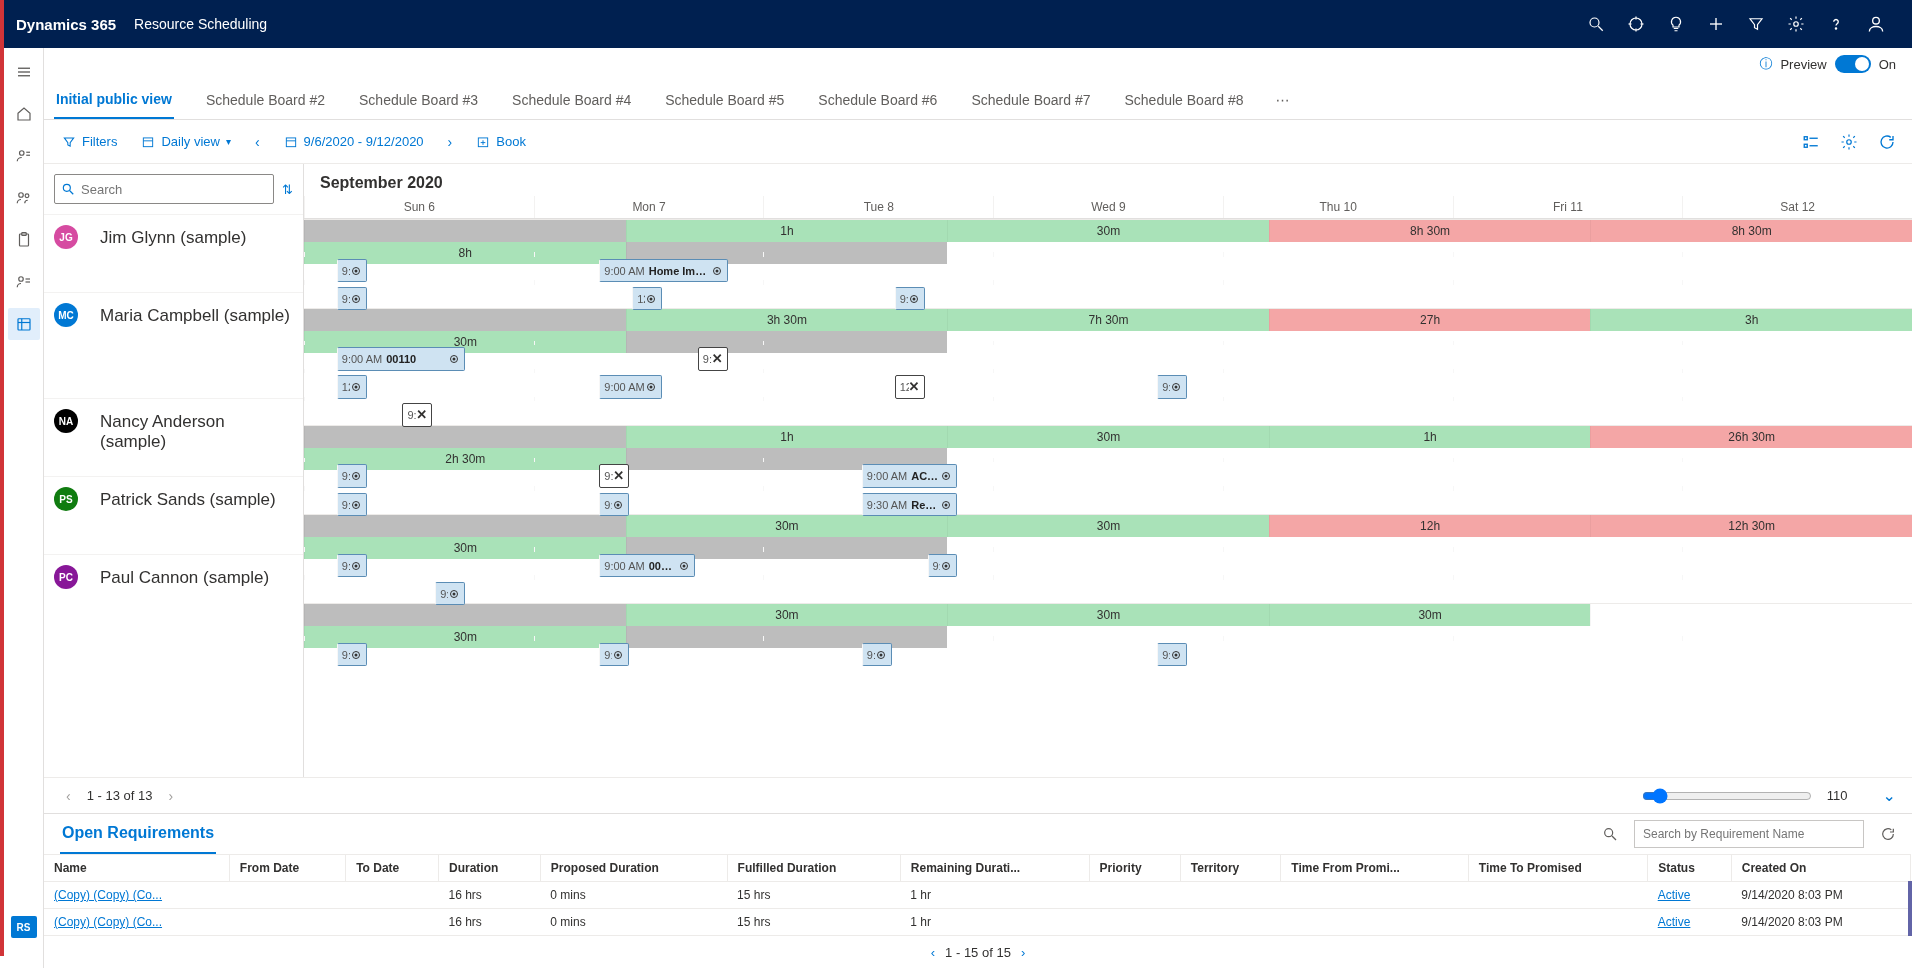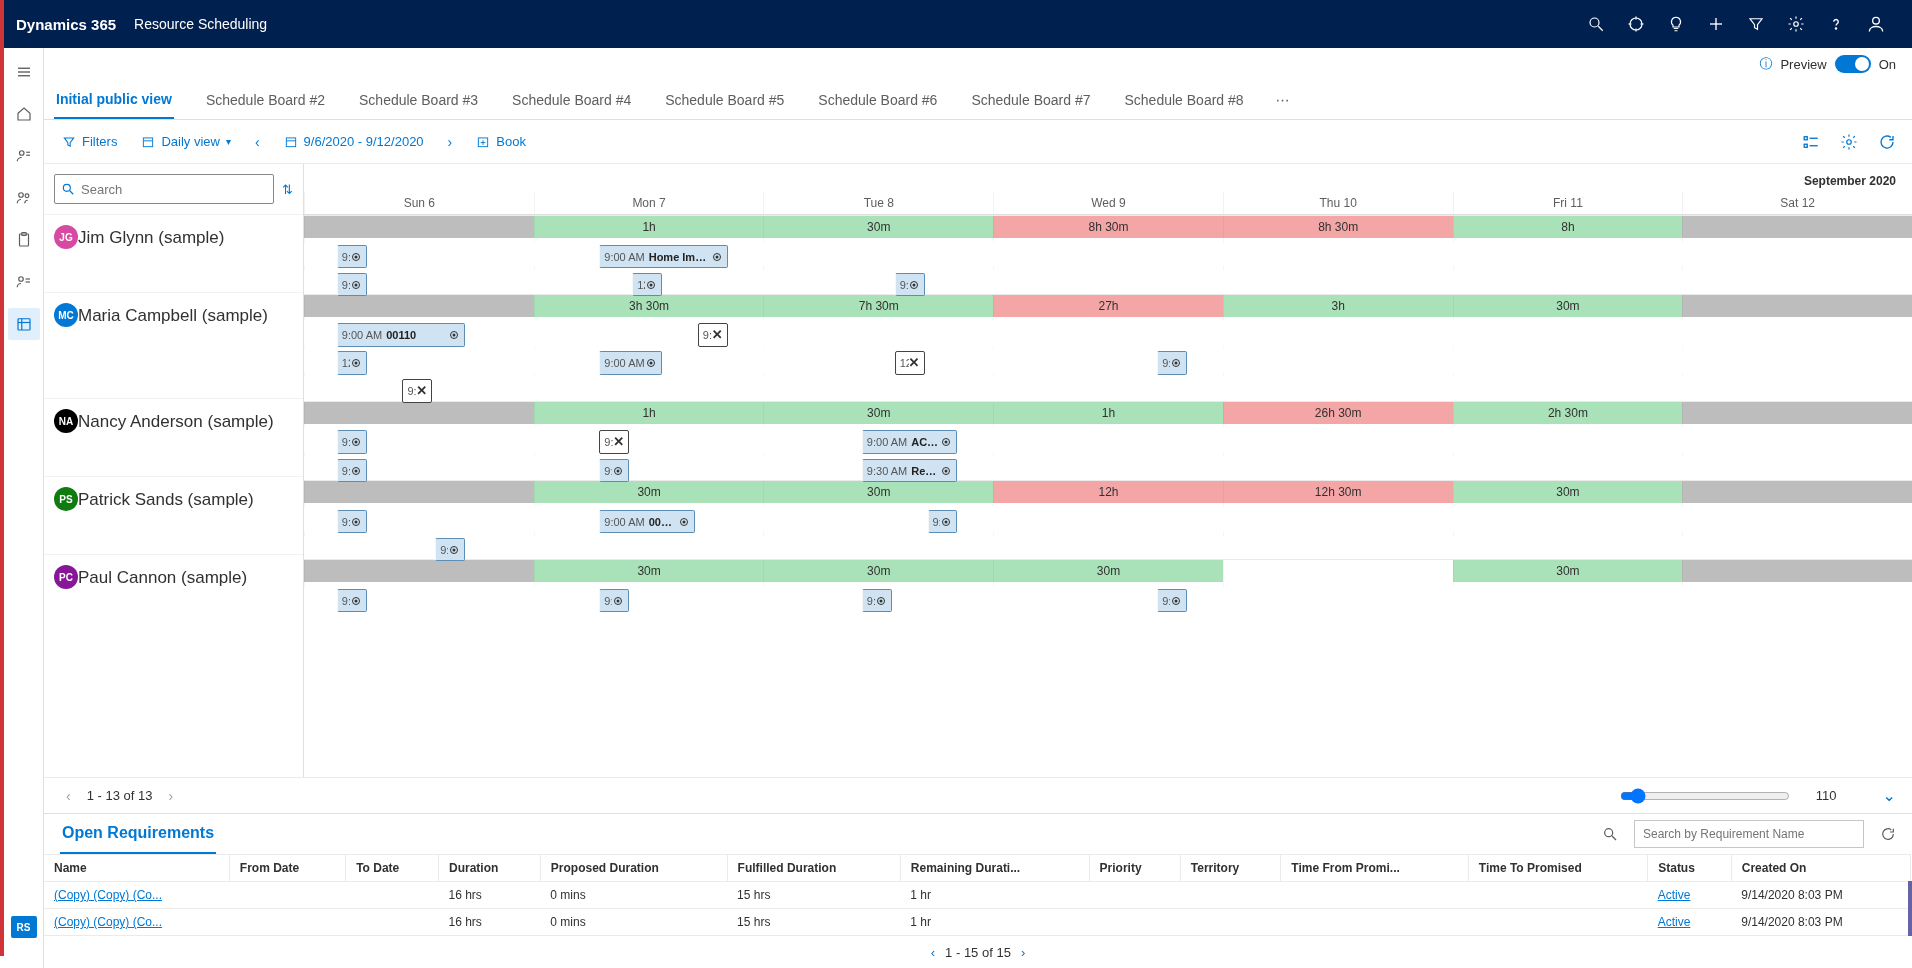--- a/index.html
+++ b/index.html
@@ -37,49 +37,49 @@
 .toolbar svg { stroke:#0078d4; }
 
 .board { flex:1; display:flex; overflow:hidden; border-top: none; min-height: 0;}
 .resource-pane { width: 260px; border-right:1px solid #e1dfde; display:flex; flex-direction:column; }
 .search-row { display:flex; align-items:center; padding:10px 10px; gap:8px; }
 .search-box { flex:1; display:flex; align-items:center; border:1px solid #8a8886; border-radius:2px; padding:3px 6px; gap:6px; height: 30px;}
 .search-box input { border:none; outline:none; flex:1; font-size:13px; }
 .sort-ic { color:#0078d4; cursor:pointer; }
 
 .res-list { flex:1; }
-.res-row { display:flex; align-items:flex-start; padding: 10px 10px 0 10px; gap:0; border-top:1px solid #f3f2f1;}
+.res-row { display:flex; align-items:flex-start; padding: 10px 10px 0 10px; gap:22px; border-top:1px solid #f3f2f1;}
 .res-row .avatar { width:24px; height:24px; border-radius:50%; color:#fff; font-size:10px; font-weight:600; display:flex; align-items:center; justify-content:center; flex-shrink:0; margin-top: 0px;}
 .res-row .rname { font-size: 17px; padding-top:3px; }
 
 .timeline { flex:1; overflow:auto; position:relative; }
-.tl-header-month { padding: 10px 16px 4px 16px; font-size: 12px; font-weight: 600; text-align: right; }
+.tl-header-month { padding: 10px 16px 4px 16px; font-size: 16px; font-weight: 600; }
 .tl-days { display:grid; grid-template-columns: repeat(7, 1fr); border-bottom:1px solid #e1dfde; }
 .tl-day { text-align:center; font-size:12px; color:#605e5c; padding:4px 0; border-left:1px solid #f3f2f1;}
 .tl-body .res-block { border-top:1px solid #edebe9; }
-.avail-row { display:grid; grid-template-columns: repeat(7, 1fr); height:22px; }
+.avail-row { display:grid; grid-template-columns: repeat(5, 1fr); height:32px; }
 .avail-cell { font-size:12px; text-align:center; line-height:22px; border-left:1px solid rgba(0,0,0,0.04); }
 .avail-none { background:#bdbdbd; }
 .avail-green { background:#a9e2b8; }
 .avail-red { background:#f4a6a6; }
 
 .book-rows { display:flex; flex-direction:column; }
 .book-row { display:grid; grid-template-columns: repeat(7, 1fr); height:28px; position:relative; }
 .book-row > div { border-left:1px solid #f7f7f7; position:relative; }
 .booking { position:absolute; top:2px; bottom:2px; border:1px solid #5b8db5; background:#cfe3f2; border-radius:2px; font-size:11px; padding: 2px 4px; display:flex; align-items:center; overflow:hidden; white-space:nowrap; cursor:pointer; justify-content: space-between;}
 .booking .time { color:#555; margin-right:4px; }
 .booking .title { font-weight:600; color:#222; overflow:hidden; text-overflow:ellipsis;}
 .booking.cancel { background:#fff; border-color:#444; }
 .booking.cancel .title { text-decoration: line-through; }
 .booking .status-ic { width:12px; height:12px; flex-shrink:0;}
 .booking .close-ic { font-weight:700; font-size:13px; flex-shrink:0;}
 
 .board-footer { height: 36px; display:flex; align-items:center; padding: 0 16px; border-top:1px solid #edebe9; gap:10px; }
 .board-footer .paging { display:flex; align-items:center; gap:10px; }
-.board-footer .slider-wrap { margin-left:auto; display:flex; align-items:center; gap:26px; }
+.board-footer .slider-wrap { margin-left:auto; display:flex; align-items:center; gap:15px; }
 .board-footer input[type=range] { width:170px; }
 .collapse-ic { color:#0078d4; cursor:pointer; }
 
 .req-panel { border-top:1px solid #e1dfde; display:flex; flex-direction:column; }
 .req-tabs { display:flex; align-items:center; height: 40px; padding: 0 16px; gap: 16px; }
 .req-tab { font-size:16px; padding: 10px 2px; cursor:pointer; color:#323130; }
 .req-tab.active { color:#0078d4; border-bottom:2px solid #0078d4; font-weight:600;}
 .req-tabs .sp { flex:1; }
 .req-search { border:1px solid #c8c6c4; height:28px; width:230px; padding:0 8px; font-size:12px;}
 .req-ic { color:#605e5c; cursor:pointer; }

